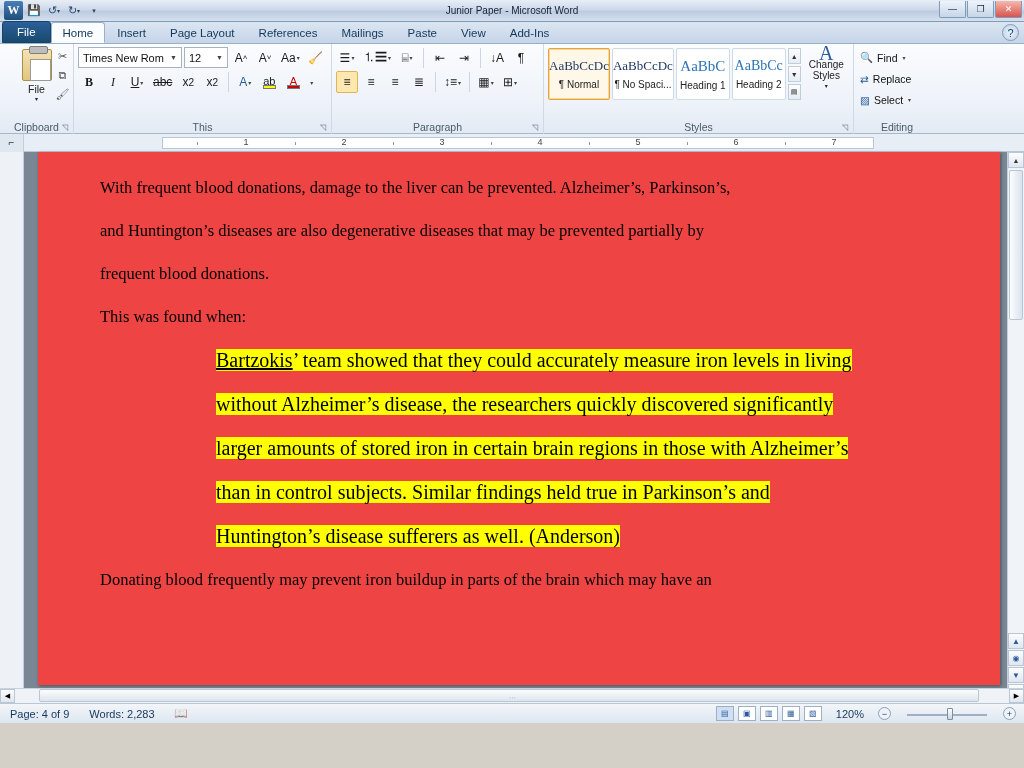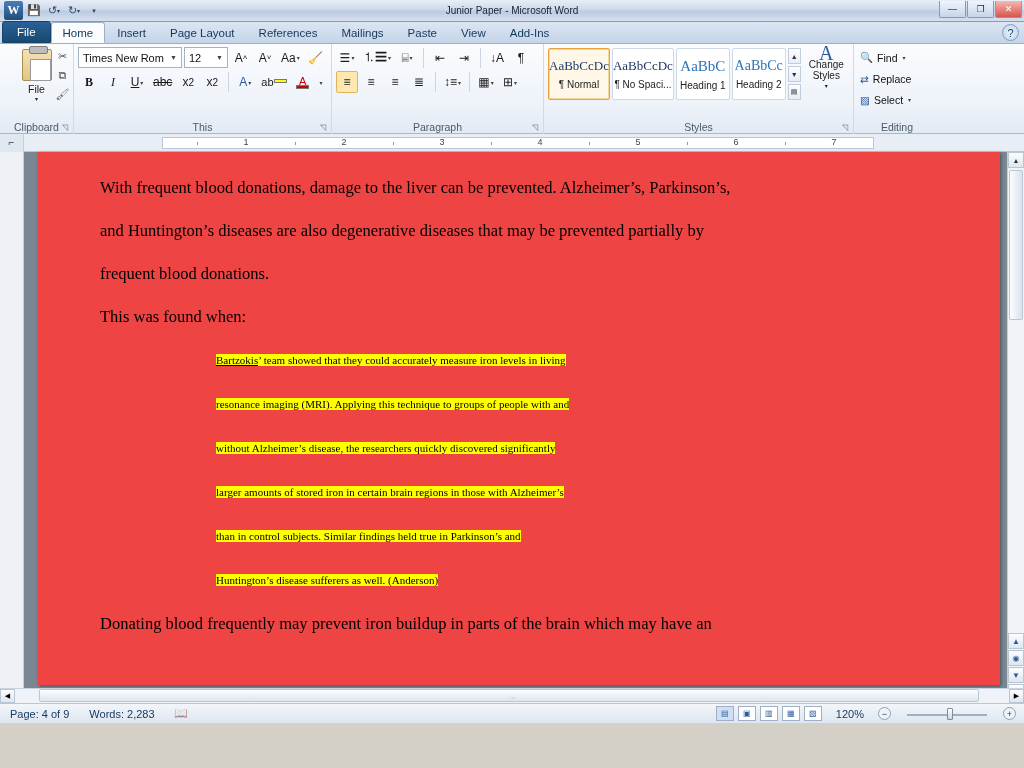--- a/index.html
+++ b/index.html
@@ -199,21 +199,21 @@
     box-shadow: 1px 1px 3px rgba(0,0,0,.4);
     overflow: hidden;
   }
   .doc-body { padding: 14px 62px 0 62px; }
   p.para {
     font-family: "Liberation Serif", serif;
     font-size: 16.5px; color: #000; line-height: 43px; margin: 0 0 0 0;
   }
   p.quote {
     font-family: "Liberation Serif", serif;
-    font-size: 11px; color: #000; line-height: 44px; margin: 0;
+    font-size: 20px; color: #000; line-height: 44px; margin: 0;
     padding-left: 116px;
   }
   .hl { background: #ffff00; }
   .hl.underline { text-decoration: underline; }
 
   
   .vscroll {
     position: absolute; right: 0; top: 0; width: 17px; height: 548px;
     background: #f0f3f7; border-left: 1px solid #c3cfdd;
     display: flex; flex-direction: column; align-items: center;
@@ -368,21 +368,21 @@
             <span style="text-decoration:underline">U</span>
             <span class="split-arrow">▾</span>
           </div>
         <div class="btn">
             <span style="text-decoration:line-through">abc</span>
           </div>
         <div class="btn">x<sub>2</sub></div>
         <div class="btn">x<sup>2</sup></div>
         <div class="sep"></div>
         <div class="btn" style="color:#2a5b9a">A<span class="split-arrow">▾</span></div>
-        <div class="btn" style="flex-direction:row">
+        <div class="btn" style="flex-direction:column">
           <span style="font-size:11px">ab</span>
             <span class="colorbar" style="background:#ffff00"></span>
         </div>
         <div class="btn" style="flex-direction:column">
           <span style="font-size:11px;color:#c00">A</span>
             <span class="colorbar" style="background:#c00"></span>
         </div>
         <div class="btn" style="min-width:8px">
             <span class="split-arrow">▾</span>
           </div>
@@ -494,21 +494,20 @@
   <div class="docarea">
     <div class="vscroll-left"></div>
 
     <div class="page">
       <div class="doc-body">
         <p class="para"><span>With frequent blood donations, damage to the liver can be prevented. Alzheimer’s, Parkinson’s,</span></p>
         <p class="para"><span>and Huntington’s diseases are also degenerative diseases that may be prevented partially by</span></p>
         <p class="para"><span>frequent blood donations.</span></p>
         <p class="para"><span>This was found when:</span></p>
         <p class="quote"><span class="hl underline">Bartzokis</span><span class="hl">’ team showed that they could accurately measure iron levels in living</span></p>
-        <p class="quote"><span class="hl">resonance imaging  (MRI).  Applying this technique to groups of people with and</span></p>
         <p class="quote"><span class="hl">without Alzheimer’s disease, the researchers quickly discovered significantly</span></p>
         <p class="quote"><span class="hl">larger amounts of stored iron in certain brain regions in those with Alzheimer’s</span></p>
         <p class="quote"><span class="hl">than in control subjects. Similar findings held true in Parkinson’s and</span></p>
         <p class="quote"><span class="hl">Huntington’s disease sufferers as well. (Anderson)</span></p>
         <p class="para"><span>Donating blood frequently may prevent iron buildup in parts of the brain which may have an</span></p>
       </div>
     </div>
 
     <div class="vscroll">
       <div class="sb-btn">▲</div>

